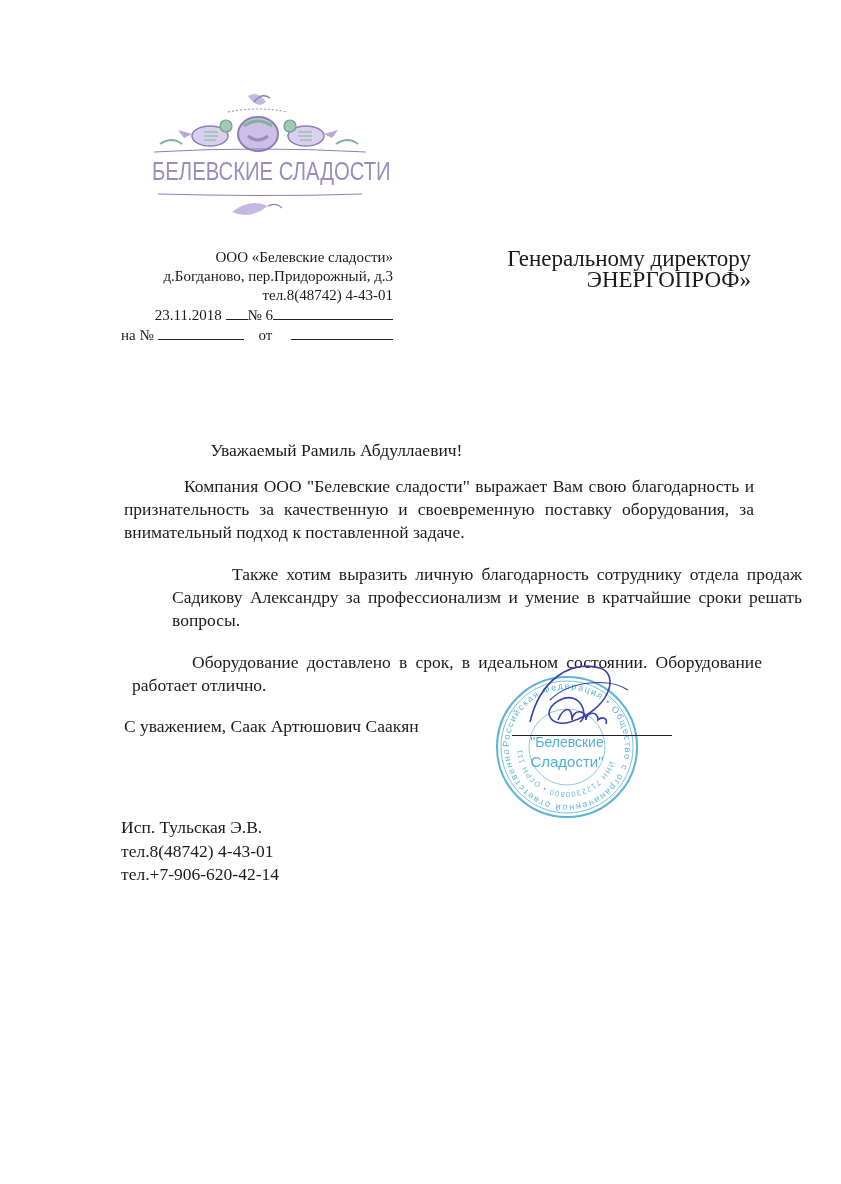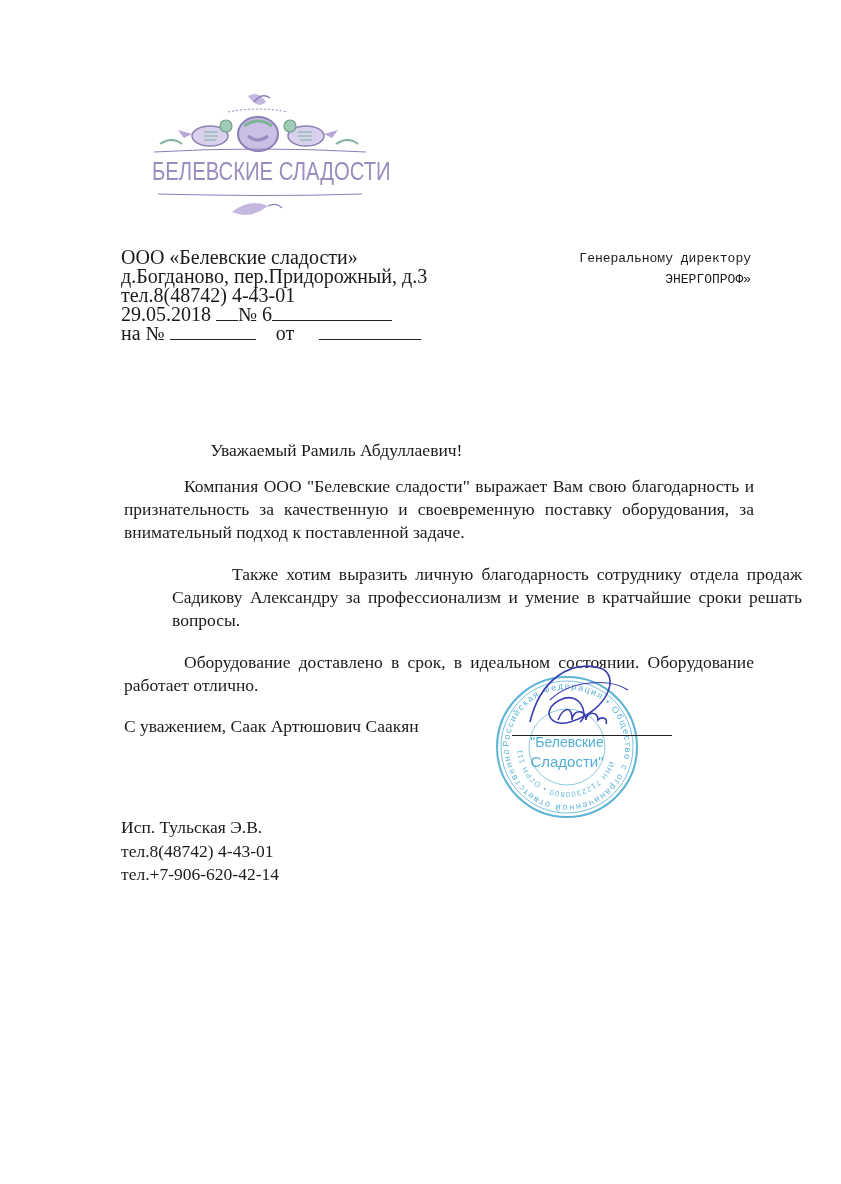--- a/index.html
+++ b/index.html
@@ -4,29 +4,29 @@
   <style>
     html, body { margin: 0; padding: 0; background: #ffffff; }
     body { width: 841px; height: 1184px; position: relative; overflow: hidden;
            font-family: "Liberation Serif", serif; color: #1a1a1a; }
     .abs { position: absolute; }
     .logo { left: 148px; top: 88px; width: 224px; height: 132px; }
     .logo-text { position: absolute; left: 4px; top: 68px; width: 220px; text-align: center;
                  font-family: "Liberation Sans", sans-serif; font-size: 26px; letter-spacing: 0px;
                  color: #9a8cbf; transform: scaleX(0.78); transform-origin: left top; white-space: nowrap;
                  font-weight: normal; }
-    .sender { left: 121px; top: 248px; font-size: 20px; line-height: 19px; }
+    .sender { left: 121px; top: 248px; font-size: 15px; line-height: 19px; text-align: right; }
     .sender div { white-space: pre; }
     .uline { display: inline-block; border-bottom: 1px solid #222; height: 14px; vertical-align: baseline; }
-    .recipient { right: 90px; top: 248px; text-align: right; font-size: 13px; line-height: 21px; font-family: Liberation Mono, monospace; }
+    .recipient { right: 90px; top: 248px; text-align: right; font-size: 23px; line-height: 21px; }
     .greeting { left: 0; width: 673px; top: 440px; text-align: center; font-size: 17.5px; }
     .body-text { left: 124px; width: 630px; font-size: 17.5px; line-height: 23px; text-align: justify; }
     .p1 { top: 475px; }
     .p2 { top: 563px; margin-left: 48px; }
-    .p3 { top: 651px; }
+    .p3 { top: 651px; margin-left: 8px; }
     .body-text .indent { display: inline-block; width: 60px; }
     .signoff { left: 124px; top: 716px; font-size: 17.5px; }
     .sign-line { left: 512px; top: 735px; width: 160px; border-top: 1.5px solid #222; }
     .stamp { left: 492px; top: 672px; width: 150px; height: 150px; }
     .signature { left: 510px; top: 660px; width: 130px; height: 80px; }
     .executor { left: 121px; top: 816px; font-size: 17.5px; line-height: 23.5px; }
   </style>
 </head>
 <body>
 
@@ -60,21 +60,21 @@
     <path d="M84 124 q18 -14 36 -6 q-18 14 -36 6z" fill="#b7a6d8" opacity="0.8"></path>
     <path d="M120 118 q8 -4 14 2" stroke="#8e7fb8" fill="none" stroke-width="1.2"></path>
   </svg>
   <div class="logo-text">БЕЛЕВСКИЕ СЛАДОСТИ</div>
 </div>
 
 <div class="abs sender">
   <div>ООО «Белевские сладости»</div>
   <div>д.Богданово, пер.Придорожный, д.3</div>
   <div>тел.8(48742) 4-43-01</div>
-  <div><span>29.05.2018</span> <span class="uline" style="width:22px"></span><span>№ 6</span><span class="uline" style="width:120px"></span></div>
+  <div><span>23.11.2018</span> <span class="uline" style="width:22px"></span><span>№ 6</span><span class="uline" style="width:120px"></span></div>
   <div><span>на №</span> <span class="uline" style="width:86px"></span>    <span>от</span>     <span class="uline" style="width:102px"></span></div>
 </div>
 
 <div class="abs recipient">
   <div>Генеральному директору</div>
   <div>ЭНЕРГОПРОФ»</div>
 </div>
 
 <div class="abs greeting">Уважаемый Рамиль Абдуллаевич!</div>
 

